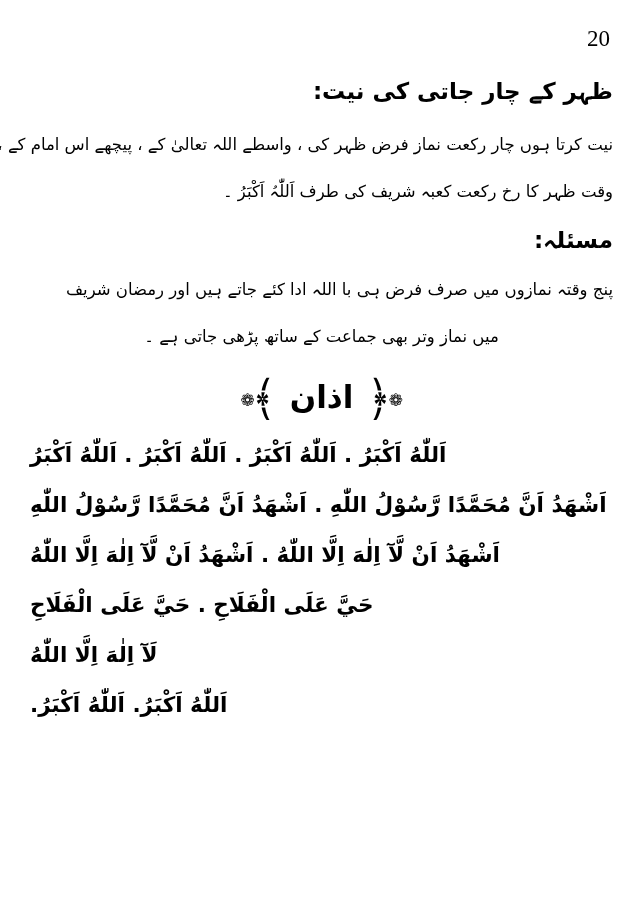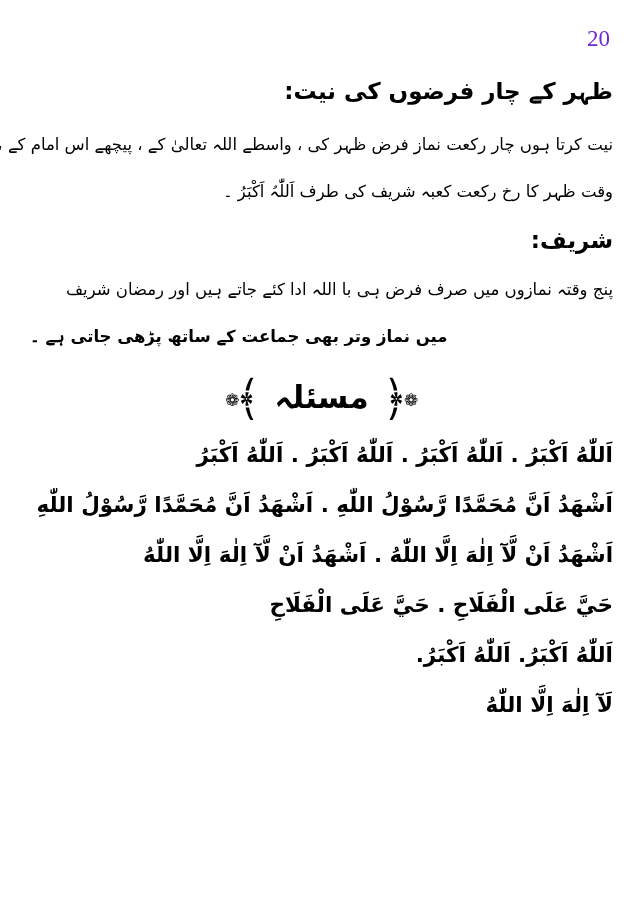--- a/index.html
+++ b/index.html
@@ -17,40 +17,40 @@
     box-sizing: border-box;
     padding: 0 30px;
     overflow: hidden;
   }
   .page-number {
     position: absolute;
     top: 26px;
     right: 33px;
     font-family: "Liberation Serif", "DejaVu Serif", serif;
     font-size: 23px;
-    color: #6d28d9;
+    color: #000000;
   }
   .heading {
     direction: rtl;
     text-align: right;
     font-weight: bold;
     font-size: 23px;
     line-height: 1.35;
     margin: 0;
   }
   .heading-niyyat { margin-top: 76px; }
   .heading-masla  { margin-top: 10px; }
   .urdu-line {
     direction: rtl;
     text-align: right;
     font-size: 16.5px;
     line-height: 47px;
     white-space: nowrap;
   }
-  .urdu-line.center { text-align: left; font-weight: bold; }
+  .urdu-line.center { text-align: center; }
   .para-niyyat { margin-top: 14px; }
   .para-masla  { margin-top: 10px; }
   .azan-heading {
     direction: ltr;
     margin-top: 16px;
     display: flex;
     justify-content: center;
     align-items: center;
     gap: 2px;
   }
@@ -74,59 +74,59 @@
     font-weight: bold;
     font-size: 31px;
     padding: 0 10px;
     position: relative;
     top: -3px;
   }
   .azan-intro { margin-top: 10px; }
   .arabic-block { margin-top: 6px; }
   .arabic-line {
     direction: rtl;
-    text-align: right;
+    text-align: left;
     font-weight: bold;
     font-size: 21.5px;
     line-height: 50px;
     white-space: nowrap;
   }
 </style>
 </head>
 <body>
 
 <div class="page">
 
   <div class="page-number">20</div>
 
-  <h1 class="heading heading-niyyat">ظہر کے چار فرضوں کی نیت:</h1>
+  <h1 class="heading heading-niyyat">ظہر کے چار جاتی کی نیت:</h1>
 
   <div class="para-niyyat">
     <div class="urdu-line">نیت کرتا ہوں چار رکعت نماز فرض ظہر کی ، واسطے اللہ تعالیٰ کے ، پیچھے اس امام کے ،</div>
     <div class="urdu-line">وقت ظہر کا رخ رکعت کعبہ شریف کی طرف اَللّٰہُ اَکْبَرُ ۔</div>
   </div>
 
-  <h2 class="heading heading-masla">شریف:</h2>
+  <h2 class="heading heading-masla">مسئلہ:</h2>
 
   <div class="para-masla">
     <div class="urdu-line">پنج وقتہ نمازوں میں صرف فرض ہی با اللہ ادا کئے جاتے ہیں اور رمضان شریف</div>
     <div class="urdu-line center">میں نماز وتر بھی جماعت کے ساتھ پڑھی جاتی ہے ۔</div>
   </div>
 
   <div class="azan-heading">
     <span class="orn-flower left">❁</span>
     <span class="orn-bracket">﴾</span>
-    <span class="azan-title">مسئلہ</span>
+    <span class="azan-title">اذان</span>
     <span class="orn-bracket">﴿</span>
     <span class="orn-flower right">❁</span>
   </div>
 
 
   <div class="arabic-block">
     <div class="arabic-line">اَللّٰهُ اَكْبَرُ . اَللّٰهُ اَكْبَرُ . اَللّٰهُ اَكْبَرُ . اَللّٰهُ اَكْبَرُ</div>
     <div class="arabic-line">اَشْهَدُ اَنَّ مُحَمَّدًا رَّسُوْلُ اللّٰهِ . اَشْهَدُ اَنَّ مُحَمَّدًا رَّسُوْلُ اللّٰهِ</div>
     <div class="arabic-line">اَشْهَدُ اَنْ لَّآ اِلٰهَ اِلَّا اللّٰهُ . اَشْهَدُ اَنْ لَّآ اِلٰهَ اِلَّا اللّٰهُ</div>
     <div class="arabic-line">حَيَّ عَلَى الْفَلَاحِ . حَيَّ عَلَى الْفَلَاحِ</div>
+    <div class="arabic-line">لَآ اِلٰهَ اِلَّا اللّٰهُ</div>
     <div class="arabic-line">اَللّٰهُ اَكْبَرُ. اَللّٰهُ اَكْبَرُ.</div>
-    <div class="arabic-line">لَآ اِلٰهَ اِلَّا اللّٰهُ</div>
   </div>
 
 </div>
 
 </body></html>

